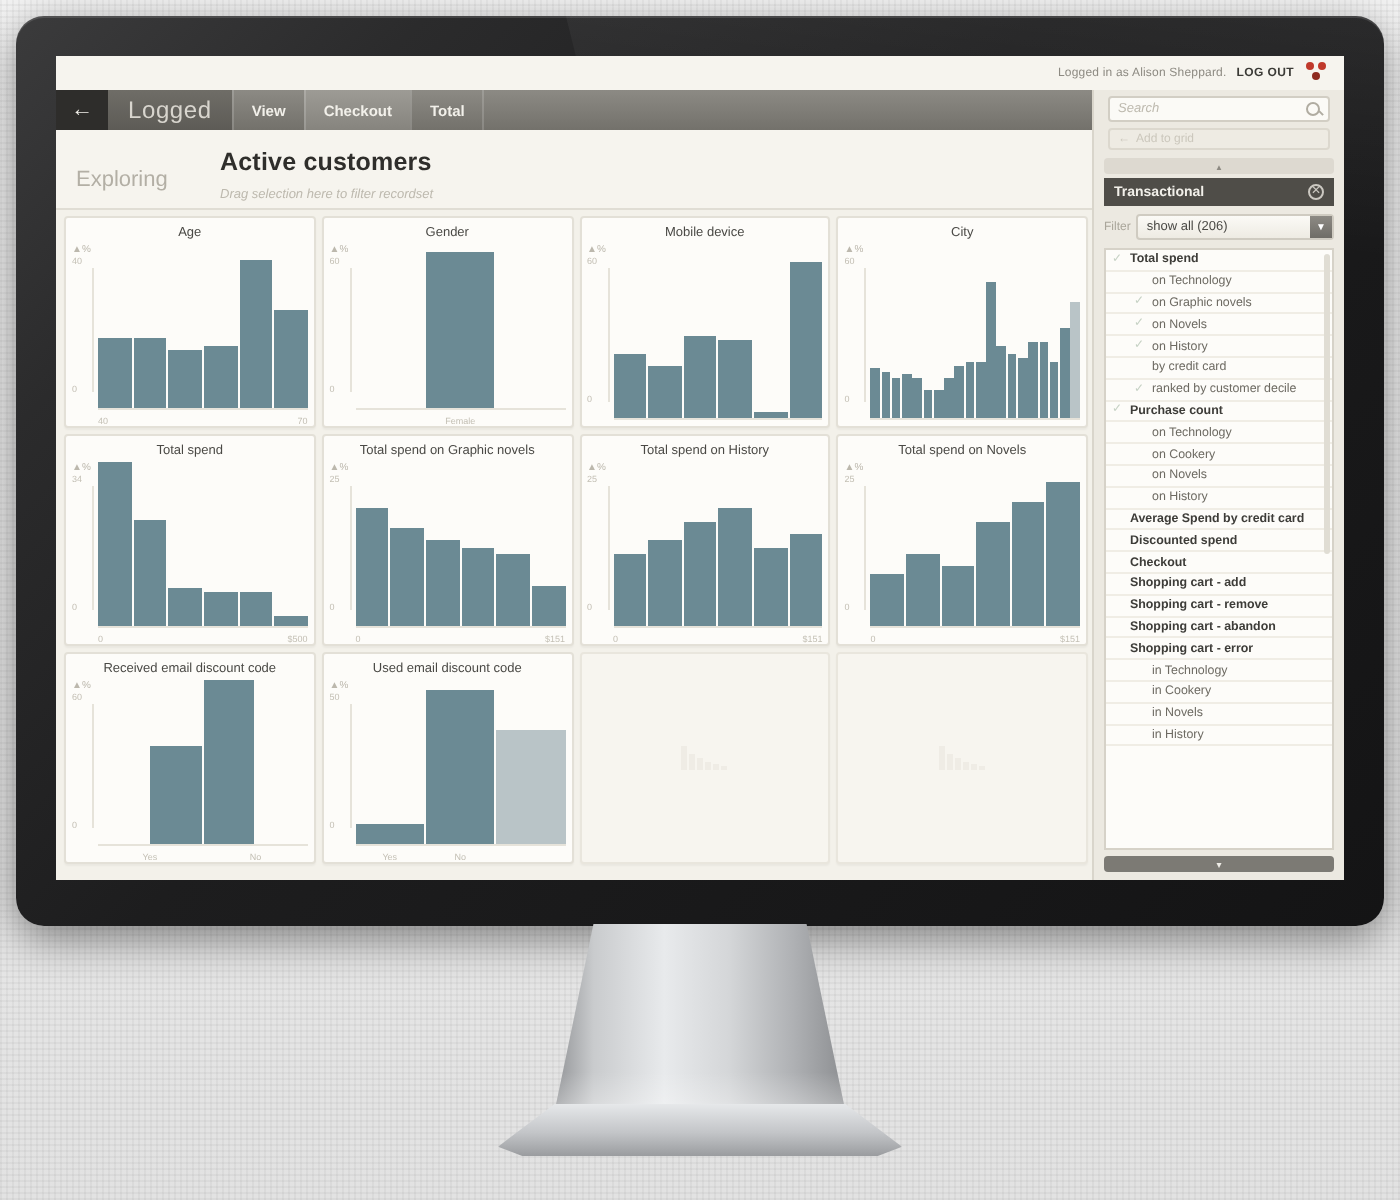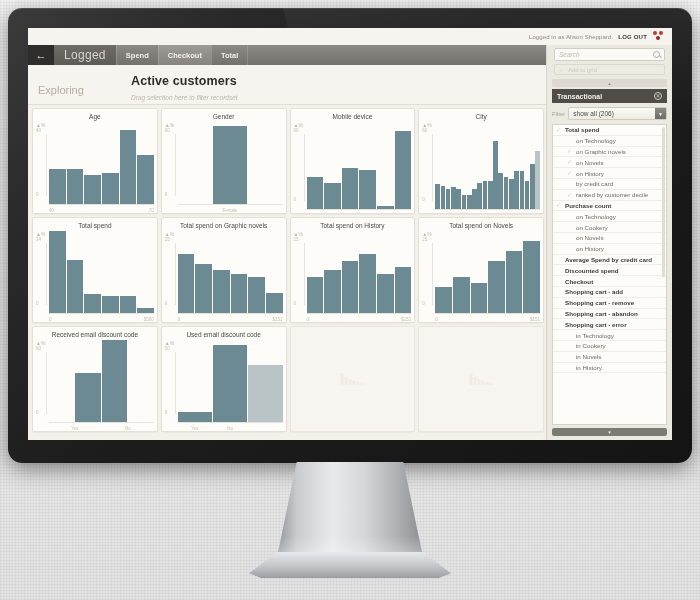--- a/index.html
+++ b/index.html
@@ -103,21 +103,21 @@
   .menu-item.active { background: linear-gradient(180deg,#9d9b95,#86847e); }
   .menu-fill { flex: 1; border-left: 1px solid rgba(255,255,255,0.16); }
 
   .titlebar {
     height: 40px; background: #f6f4ee;
     border-bottom: 1px solid #e0ddd4;
     display: flex; align-items: center; padding: 6px 10px 0 10px;
     position: relative;
   }
   .exploring { font-size: 11px; color: #b3afa5; padding-top: 5px; width: 72px; }
-  .title-block { flex: 1; margin-left: 21px; }
+  .title-block { flex: 1; }
   .page-title { font-size: 12.5px; font-weight: bold; color: #2f2e2b; letter-spacing: .1px;}
   .drag-hint { font-size: 6.5px; color: #bdb9ae; font-style: italic; margin-top: 6px; }
   .recordbox { text-align: left; padding-top: 4px; padding-right: 44px;}
   .rec-line1 { font-size: 6.5px; color: #b7b3a8; }
   .rec-line1 b { color: #3a3935; font-size: 7px; }
   .rec-line2 { font-size: 6.5px; color: #b7b3a8; margin-top: 2px;}
 
   
   .workspace {
     position: absolute; left: 0; top: 77px;
@@ -250,21 +250,21 @@
           <i></i>
           <i></i>
         </span>
     </div>
 
     <div class="menubar">
       <div class="back-btn">
         <span>←</span>
       </div>
       <div class="brand">Logged</div>
-      <div class="menu-item">Spend</div>
+      <div class="menu-item">View</div>
       <div class="menu-item active">Checkout</div>
       <div class="menu-item">Total</div>
       <div class="menu-fill"></div>
     </div>
 
     <div class="titlebar">
       <div class="exploring">Exploring</div>
       <div class="title-block">
         <div class="page-title">Active customers</div>
         <div class="drag-hint">Drag selection here to filter recordset</div>

